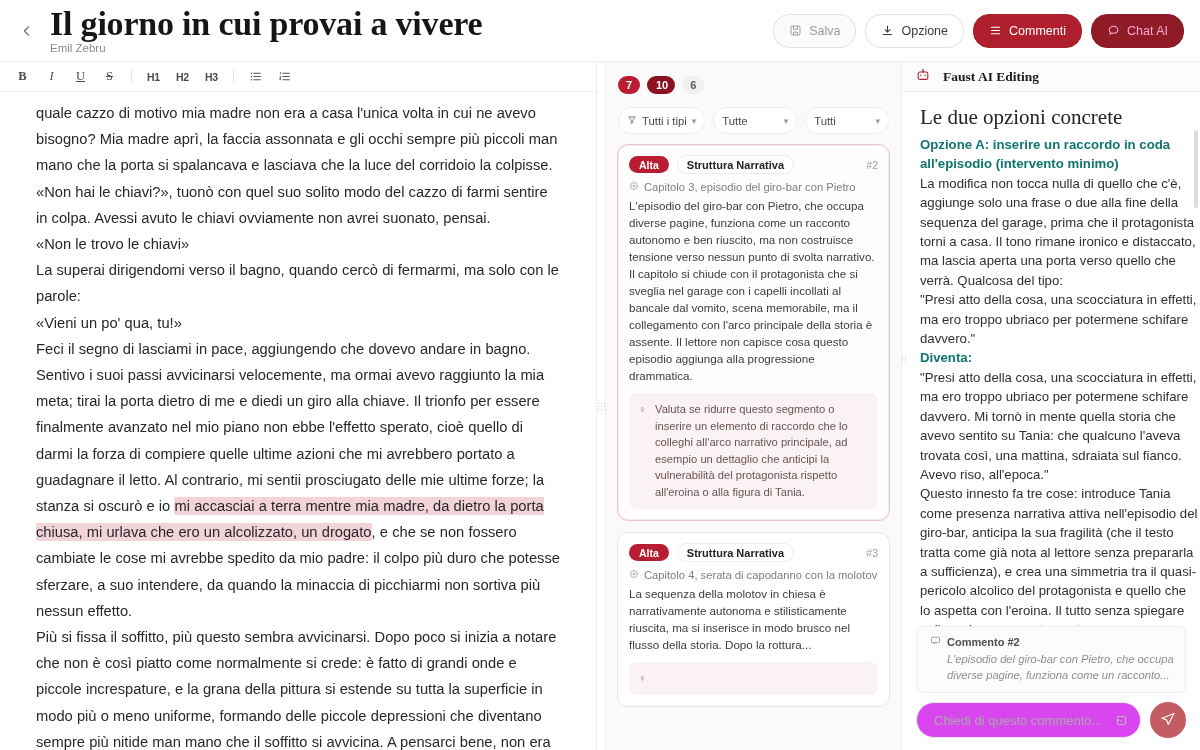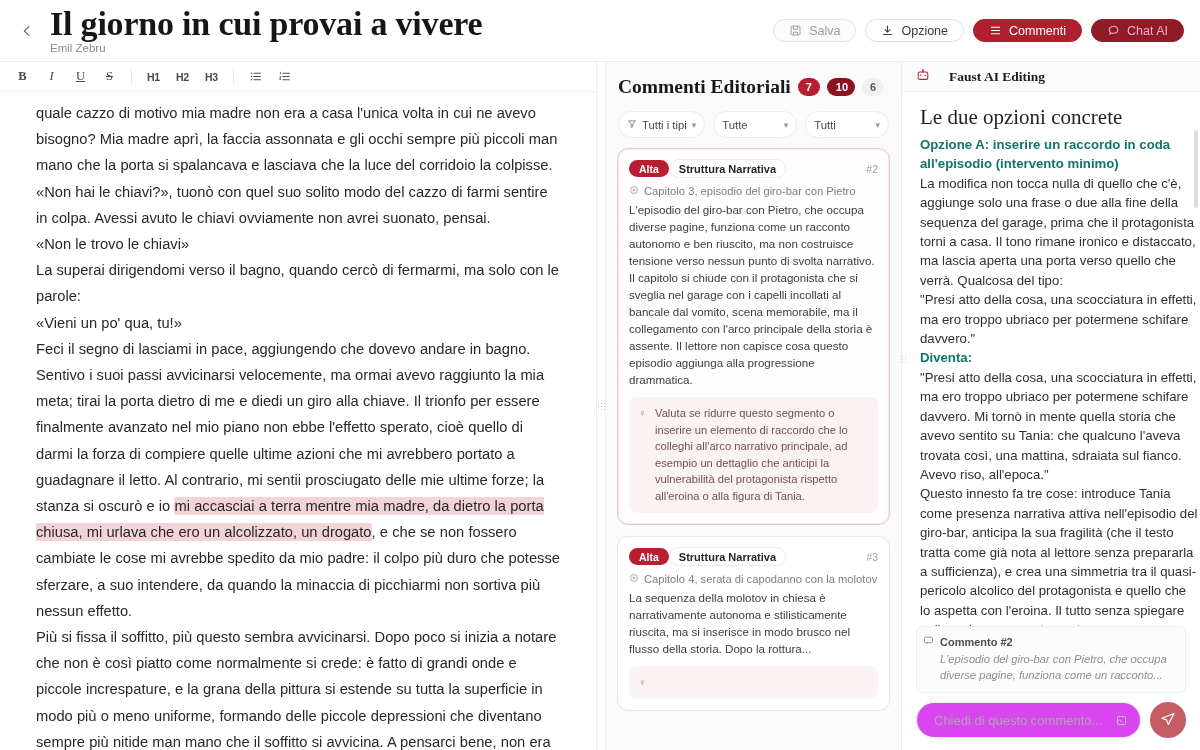--- a/index.html
+++ b/index.html
@@ -36,21 +36,21 @@
     letter-spacing: -0.2px;
     white-space: nowrap;
   }
   .doc-author {
     font-size: 11.5px; color: #8a8a8a; margin-top: 2px;
     font-family: "Liberation Sans", sans-serif;
   }
   .top-actions { display: flex; align-items: center; gap: 9px; flex: 0 0 auto; }
   .btn {
     display: inline-flex; align-items: center; gap: 7px;
-    height: 23px; padding: 0 15px;
+    height: 34px; padding: 0 15px;
     border-radius: 16px;
     font-size: 12.5px;
     border: 1px solid #e2e2e2;
     background: #fbfbfb; color: #9a9a9a;
     cursor: pointer; white-space: nowrap;
   }
   .btn.light-strong { background:#ffffff; color:#3a3a3a; border-color:#e0e0e0; }
   .btn.primary { background: #b01f2e; color: #ffffff; border-color: #b01f2e; }
   .btn.primary-dark { background: #8f1b27; color: #f9a8d4; border-color: #8f1b27; }
   .btn svg { display:block; }
@@ -154,21 +154,21 @@
     padding: 0 11px 8px 11px;
   }
   .ccard {
     background: #ffffff;
     border: 1px solid #f0e2e4;
     border-radius: 11px;
     padding: 10px 11px 11px 11px;
     margin-bottom: 11px;
   }
   .ccard.active { border-color: #e8c9ce; background: #fffdfd; box-shadow: 0 0 0 1px #f6eaec inset; }
-  .ccard-top { display: flex; align-items: center; }
+  .ccard-top { display: flex; align-items: center; gap: 8px; }
   .pill-prio {
     background: #b91d32; color: #fff;
     font-size: 10.5px; font-weight: 700;
     border-radius: 10px; padding: 2.5px 10px;
   }
   .pill-cat {
     border: 1px solid #ececec; background:#fff; color: #23242a;
     font-size: 11px; font-weight: 700;
     border-radius: 10px; padding: 2.5px 9px;
   }
@@ -190,21 +190,21 @@
   .csugg .bulb { flex: 0 0 11px; color: #b9707b; font-size: 11px; line-height: 16px; }
 
   
   .faust-pane {
     flex: 1 1 auto; min-width: 0;
     background: #ffffff;
     display: flex; flex-direction: column;
   }
   .faust-head {
     height: 30px; flex: 0 0 30px;
-    display: flex; align-items: center; gap: 19px;
+    display: flex; align-items: center; gap: 13px;
     padding: 0 14px;
     border-bottom: 1px solid #f0f0f0;
     background: #fcfcfc;
   }
   .faust-head .ftitle {
     font-family: "Liberation Serif", serif;
     font-size: 13.5px; font-weight: 700; color: #1a1b1f;
   }
   .faust-scroll {
     flex: 1 1 auto; overflow: hidden;
@@ -215,21 +215,21 @@
     font-size: 21px; color: #222328; font-weight: 400;
     margin: 2px 0 5px 0; line-height: 26px;
   }
   .ai-p {
     font-size: 13.2px; line-height: 19.4px; color: #2e3034; margin: 0;
   }
   .ai-p b { font-weight: 700; color: #0f766e; }
   .faust-foot { flex: 0 0 auto; padding: 0 14px 12px 14px; background:#fff; }
   .quote-box {
     border: 1px solid #efefef; border-radius: 6px;
-    background: #fcfcfc; padding: 8px 10px 9px 6px;
+    background: #fcfcfc; padding: 8px 10px 9px 13px;
     margin-bottom: 9px;
   }
   .quote-head {
     display: flex; align-items: center; gap: 6px;
     font-size: 11px; font-weight: 700; color: #4d4e52;
   }
   .quote-text {
     margin-top: 3px; padding-left: 17px;
     font-size: 11.2px; line-height: 16px; color: #8e8f93; font-style: italic;
   }
@@ -361,21 +361,20 @@
       </div>
     </div>
 
     <div class="pane-handle">
       <div class="grip"></div>
     </div>
 
     <div class="comments-pane">
       <div class="comments-head">
         <div class="comments-title-row">
-          <div class="comments-title">Commenti Editoriali</div>
           <span class="cbadge red">7</span>
           <span class="cbadge darkred">10</span>
           <span class="cbadge grey">6</span>
         </div>
       </div>
 
       <div class="filters">
         <div class="filter wide">
           <span>
             <svg width="10" height="10" viewBox="0 0 16 16" fill="none" stroke="#6b6b6b" stroke-width="1.3">

